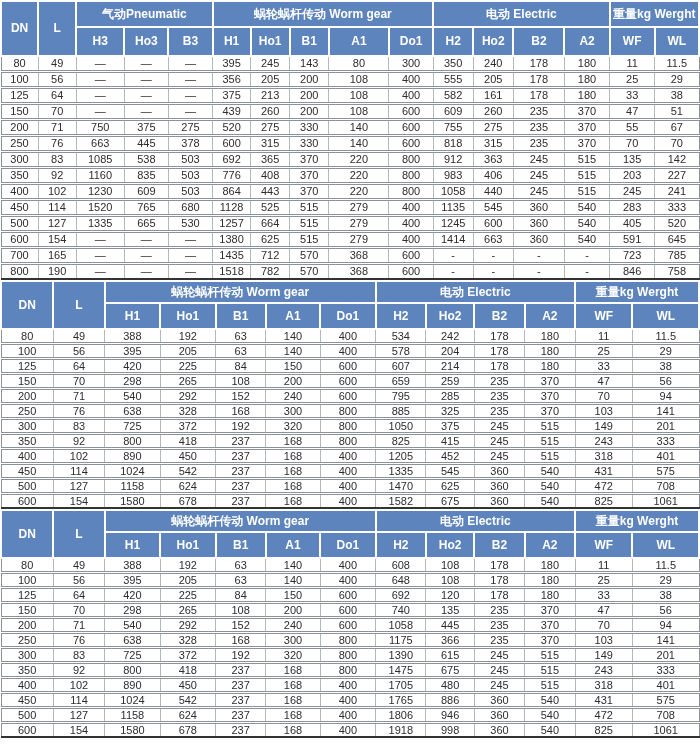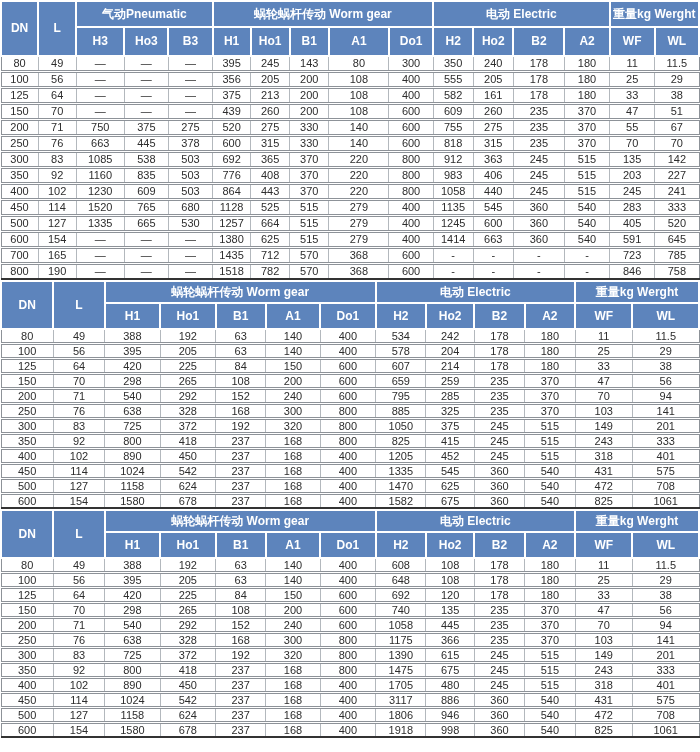--- a/index.html
+++ b/index.html
@@ -730,21 +730,21 @@
             <td>401</td>
           </tr>
           <tr>
             <td>450</td>
             <td>114</td>
             <td>1024</td>
             <td>542</td>
             <td>237</td>
             <td>168</td>
             <td>400</td>
-            <td>3117</td>
+            <td>1765</td>
             <td>886</td>
             <td>360</td>
             <td>540</td>
             <td>431</td>
             <td>575</td>
           </tr>
           <tr>
             <td>500</td>
             <td>127</td>
             <td>1158</td>

